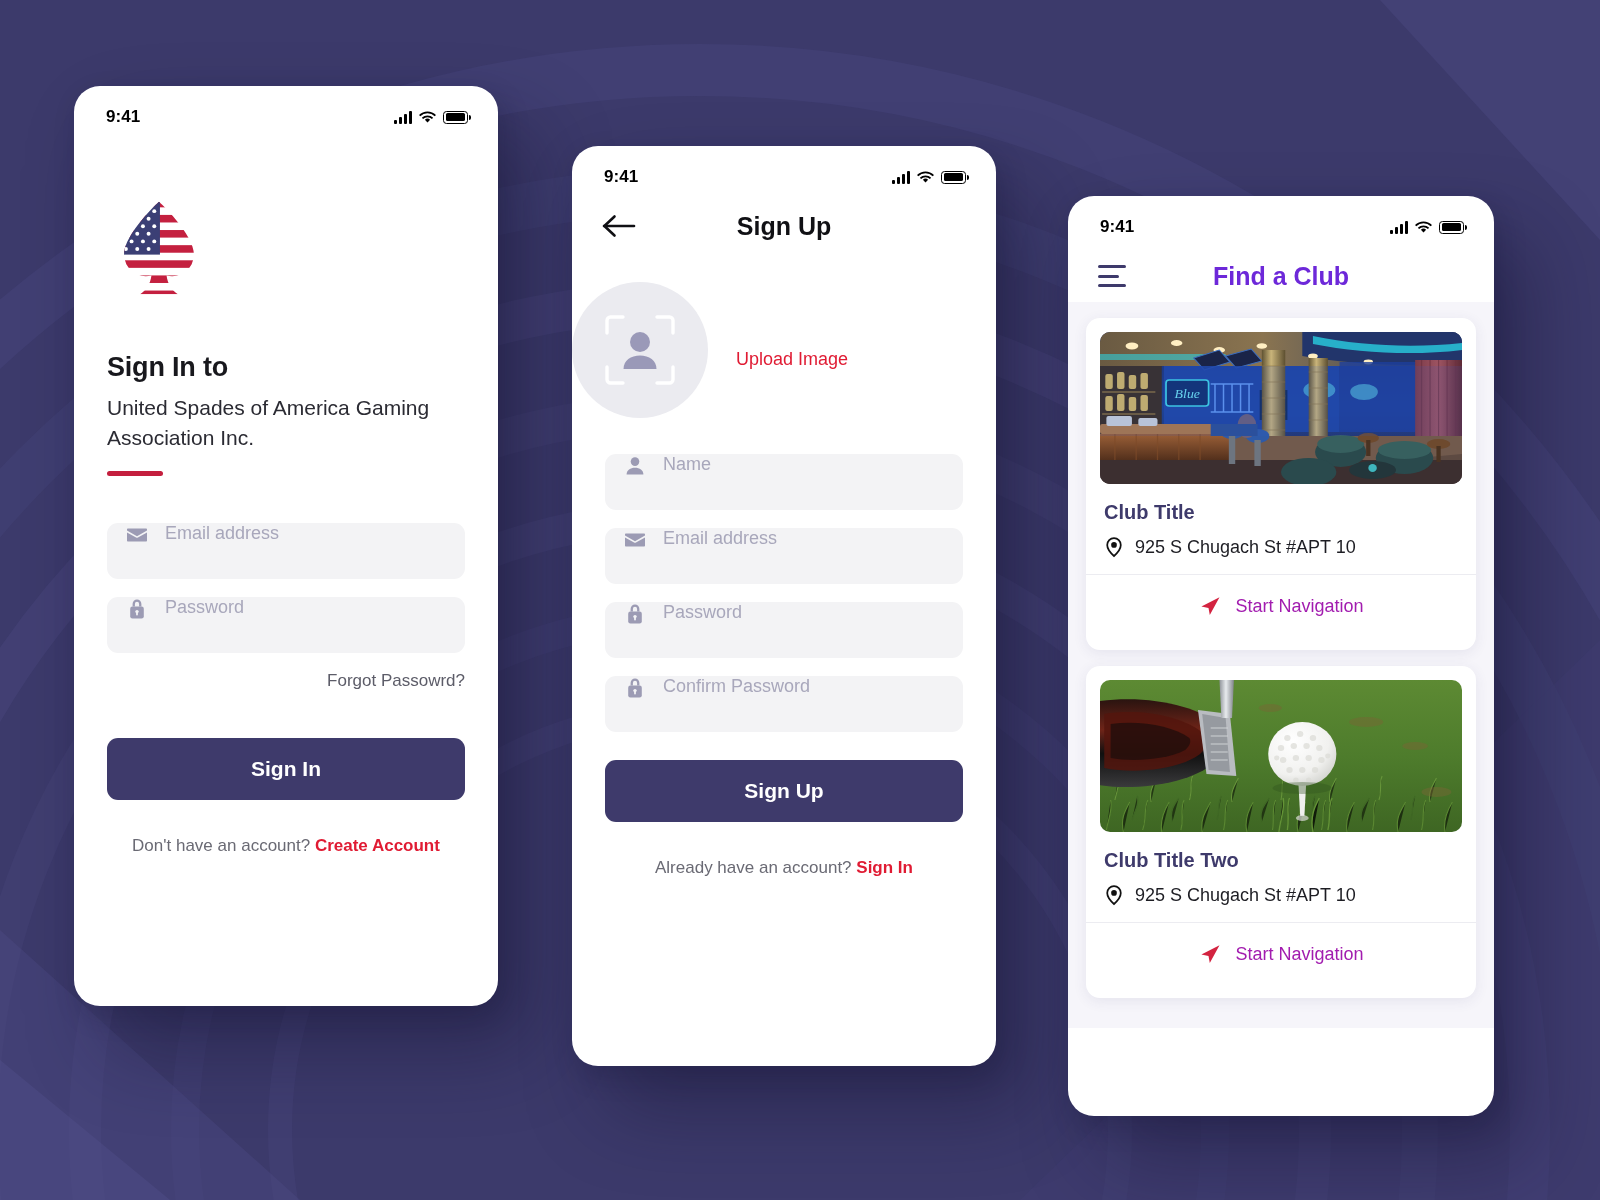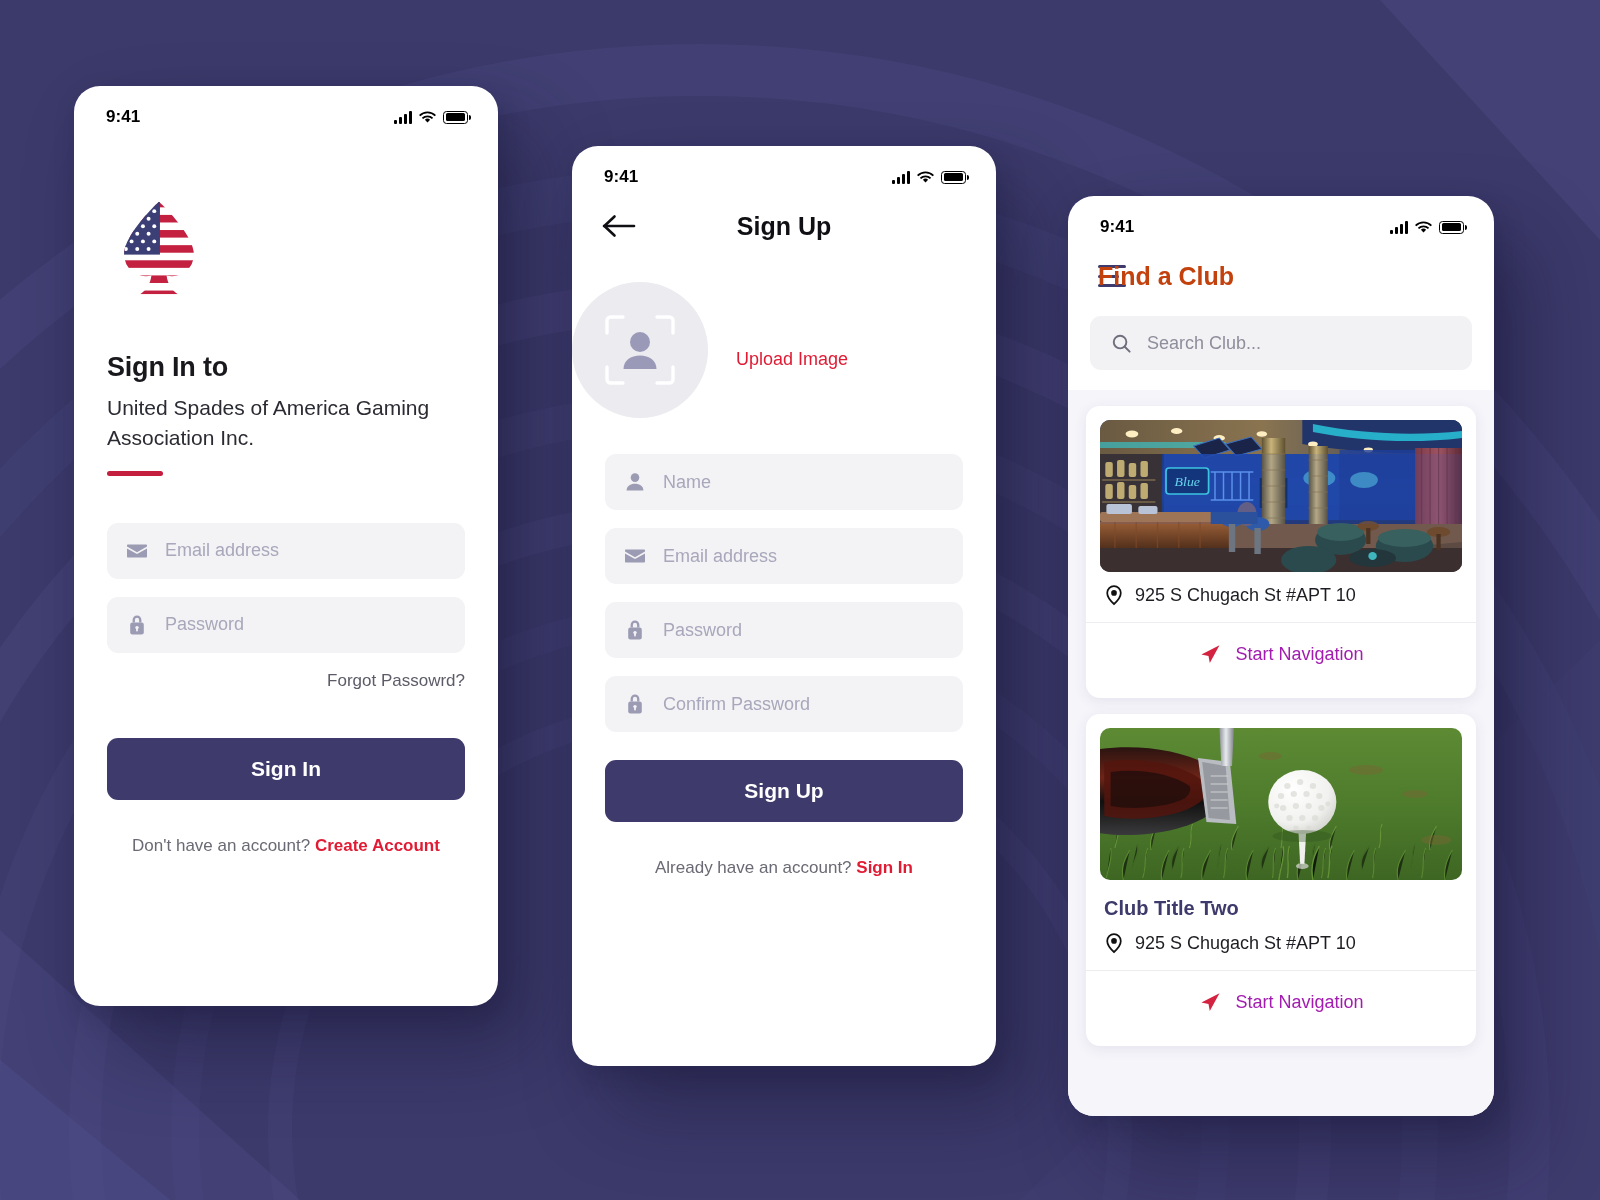--- a/index.html
+++ b/index.html
@@ -49,21 +49,21 @@
     position: relative; padding: 1.6px;
   }
   .batt::after {
     content:''; position:absolute; right:-3.6px; top:3.6px;
     width:2px; height:5px; background:#000; border-radius:0 2px 2px 0;
   }
   .batt span { display:block; width:100%; height:100%; background:#000; border-radius:1.6px; }
 
   
   .field {
-    display: flex; align-items: center; gap: 16px;
+    display: flex; gap: 16px;
     height: 56px; background: #f3f3f5; border-radius: 11px;
     padding: 0 18px; margin-bottom: 18px;
   }
   .field .ph { font-size: 18px; color: #a8a7bb; }
   .ficon { width: 24px; height: 24px; flex: none; color: #9c9bb4; }
 
   .pbtn {
     width: 100%; height: 62px; border: none; border-radius: 11px;
     background: #3e3a6b; color: #fff;
     font-family: "Liberation Sans", sans-serif;
@@ -103,21 +103,21 @@
   .chk { width: 25px; height: 25px; border: 2px solid #54545f; border-radius: 6px; flex:none; cursor:pointer; background:#fff; }
   .terms-text { font-size: 17px; color: #232329; }
   .terms-text .lnk { color: #e01b33; text-decoration: underline; cursor: pointer; }
   .signup-btn-wrap { margin-top: 28px; }
 
   
   #phone3 .navbar3 { display: flex; align-items: center; padding: 6px 30px 0 30px; height: 58px; }
   .hamb { width: 28px; height: 22px; display:flex; flex-direction:column; justify-content:space-between; cursor:pointer; flex:none; }
   .hamb i { display:block; height:3px; background:#3e3a6b; border-radius:2px; }
   .hamb i:nth-child(1){ width:28px } .hamb i:nth-child(2){ width:21px } .hamb i:nth-child(3){ width:28px }
-  #phone3 .navtitle3 { flex:1; font-size:25px; font-weight:700; color:#c2410c; margin-left:-28px; }
+  #phone3 .navtitle3 { flex:1; text-align:center; font-size:25px; font-weight:700; color:#6d28d9; margin-left:-28px; }
   .searchwrap { padding: 14px 22px 20px 22px; }
   .searchbox {
     display:flex; align-items:center; gap:14px; height: 54px;
     background:#f2f2f5; border-radius: 11px; padding: 0 20px;
   }
   .searchbox .ph { font-size: 18px; color: #8e8e9c; }
   .list {
     background: #f6f5fa; padding: 16px 18px 18px 18px;
     height: calc(920px - 48px - 58px - 88px); overflow: hidden;
   }
@@ -403,29 +403,20 @@
 
     <div class="navbar3">
       <span class="hamb">
           <i></i>
           <i></i>
           <i></i>
         </span>
       <div class="navtitle3">Find a Club</div>
     </div>
 
-    <div class="searchwrap">
-      <div class="searchbox">
-        <svg width="23" height="23" viewBox="0 0 24 24">
-          <circle cx="10.5" cy="10.5" r="6.6" fill="none" stroke="#6e6e7c" stroke-width="2"></circle>
-          <path d="M15.4 15.4 20.5 20.5" stroke="#6e6e7c" stroke-width="2" stroke-linecap="round"></path>
-        </svg>
-        <span class="ph">Search Club...</span>
-      </div>
-    </div>
 
     <div class="list">
 
       <div class="card">
         <div class="card-img">
           <svg viewBox="0 0 340 152" preserveAspectRatio="none" xmlns="http://www.w3.org/2000/svg">
             <defs>
               <linearGradient id="clubBg" x1="0" y1="0" x2="0" y2="1">
                 <stop offset="0" stop-color="#1d2a63"></stop>
                   <stop offset=".5" stop-color="#1b3f8e"></stop>
@@ -561,20 +552,21 @@
               <rect x="250" y="108" width="4" height="16" fill="#4a3322"></rect>
               <ellipse cx="318" cy="112" rx="11" ry="5" fill="#6e4a2e"></ellipse>
               <rect x="316" y="114" width="4" height="16" fill="#4a3322"></rect>
               <ellipse cx="256" cy="138" rx="22" ry="9" fill="#23363b"></ellipse>
               <circle cx="256" cy="136" r="4" fill="#46d7e0" opacity=".8"></circle>
             </g>
 
             <rect x="0" y="34" width="340" height="70" fill="#2f5ecd" opacity=".14"></rect>
           </svg>
         </div>
+        <div class="card-title">Club Title</div>
         <div class="card-addr">
           <svg width="22" height="22" viewBox="0 0 24 24">
             <path d="M12 2.4c-4.1 0-7.4 3.3-7.4 7.4 0 5.4 7.4 12 7.4 12s7.4-6.6 7.4-12c0-4.1-3.3-7.4-7.4-7.4Z" fill="none" stroke="#111" stroke-width="1.9"></path>
             <circle cx="12" cy="9.7" r="3.1" fill="#111"></circle>
           </svg>
           <span class="txt">925 S Chugach St #APT 10</span>
         </div>
         <div class="card-div"></div>
         <div class="nav-action">
           <svg width="24" height="24" viewBox="0 0 24 24">

